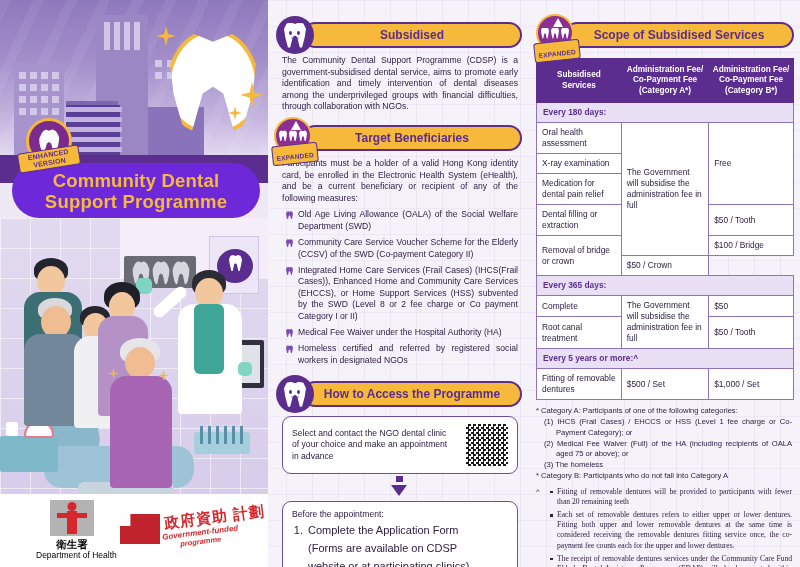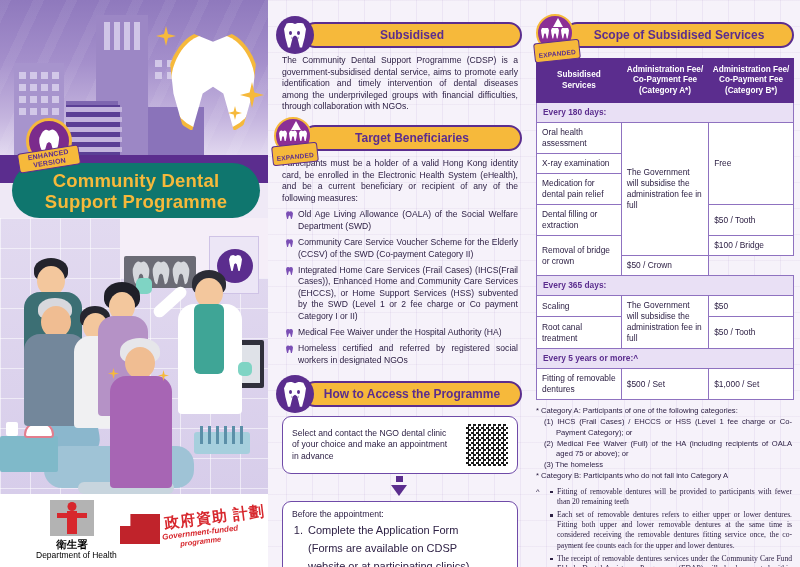--- a/index.html
+++ b/index.html
@@ -52,21 +52,21 @@
     box-shadow:0 0 0 4px #f6b93b;
     clip-path: polygon(0% 30%,8% 8%,28% 0%,50% 8%,72% 0%,92% 8%,100% 30%,96% 62%,84% 100%,74% 100%,62% 62%,50% 55%,38% 62%,26% 100%,16% 100%,4% 62%);
   }
   .spark{position:absolute;background:#f6b93b;
     clip-path:polygon(50% 0%,60% 40%,100% 50%,60% 60%,50% 100%,40% 60%,0% 50%,40% 40%);}
   .namebar{
     position:absolute; left:0; top:155px; width:268px; height:28px; background:#5b2d8e;
   }
   .titlePill{
     position:absolute; left:12px; top:163px; width:248px; height:55px;
-    background:#0f766e; border-radius:28px;
+    background:#6d28d9; border-radius:28px;
     display:flex; flex-direction:column; align-items:center; justify-content:center;
   }
   .titlePill span{
     color:#f6b93b; font-weight:bold; font-size:18.5px; line-height:21px; letter-spacing:.2px;
   }
   .enhancedBadge{
     position:absolute; left:18px; top:118px; width:62px; height:55px; z-index:6;
   }
   .badgeCircle{
     position:absolute;left:8px;top:0;width:46px;height:46px;border-radius:50%;
@@ -410,21 +410,21 @@
             <span class="miniT"></span>
           <span class="upArrow"></span>
         </div>
         <div class="expRibbon"><b>EXPANDED</b></div>
       </div>
     </div>
     <p class="bodyTxt">Participants must be a holder of a valid Hong Kong identity card, be enrolled in the Electronic Health System (eHealth), and be a current beneficiary or recipient of any of the following measures:</p>
     <ul class="bullets">
       <li>Old Age Living Allowance (OALA) of the Social Welfare Department (SWD)</li>
       <li>Community Care Service Voucher Scheme for the Elderly (CCSV) of the SWD (Co-payment Category II)</li>
-      <li>Integrated Home Care Services (Frail Cases) (IHCS(Frail Cases)), Enhanced Home and Community Care Services (EHCCS), or Home Support Services (HSS) subvented by the SWD (Level 1 or 2 fee charge or Co payment Category I or II)</li>
+      <li>Integrated Home Care Services (Frail Cases) (IHCS(Frail Cases)), Enhanced Home and Community Care Services (EHCCS), or Home Support Services (HSS) subvented by the SWD (Level 8 or 2 fee charge or Co payment Category I or II)</li>
       <li>Medical Fee Waiver under the Hospital Authority (HA)</li>
       <li>Homeless certified and referred by registered social workers in designated NGOs</li>
     </ul>
 
     <div style="height:10px;"></div>
     <div class="secHead">
       <div class="pill">
           <span>How to Access the Programme</span>
         </div>
       <div class="headIcon">
@@ -509,21 +509,21 @@
           <td>$100 / Bridge</td>
         </tr>
         <tr>
           <td>$50 / Crown</td>
         </tr>
 
         <tr class="grouprow">
           <td colspan="3">Every 365 days:</td>
         </tr>
         <tr>
-          <td>Scaling</td>
+          <td>Complete</td>
           <td rowspan="2" style="text-align:left;">The Government will subsidise the administration fee in full</td>
           <td>$50</td>
         </tr>
         <tr>
           <td>Root canal treatment</td>
           <td>$50 / Tooth</td>
         </tr>
 
         <tr class="grouprow">
           <td colspan="3">Every 5 years or more:^</td>

